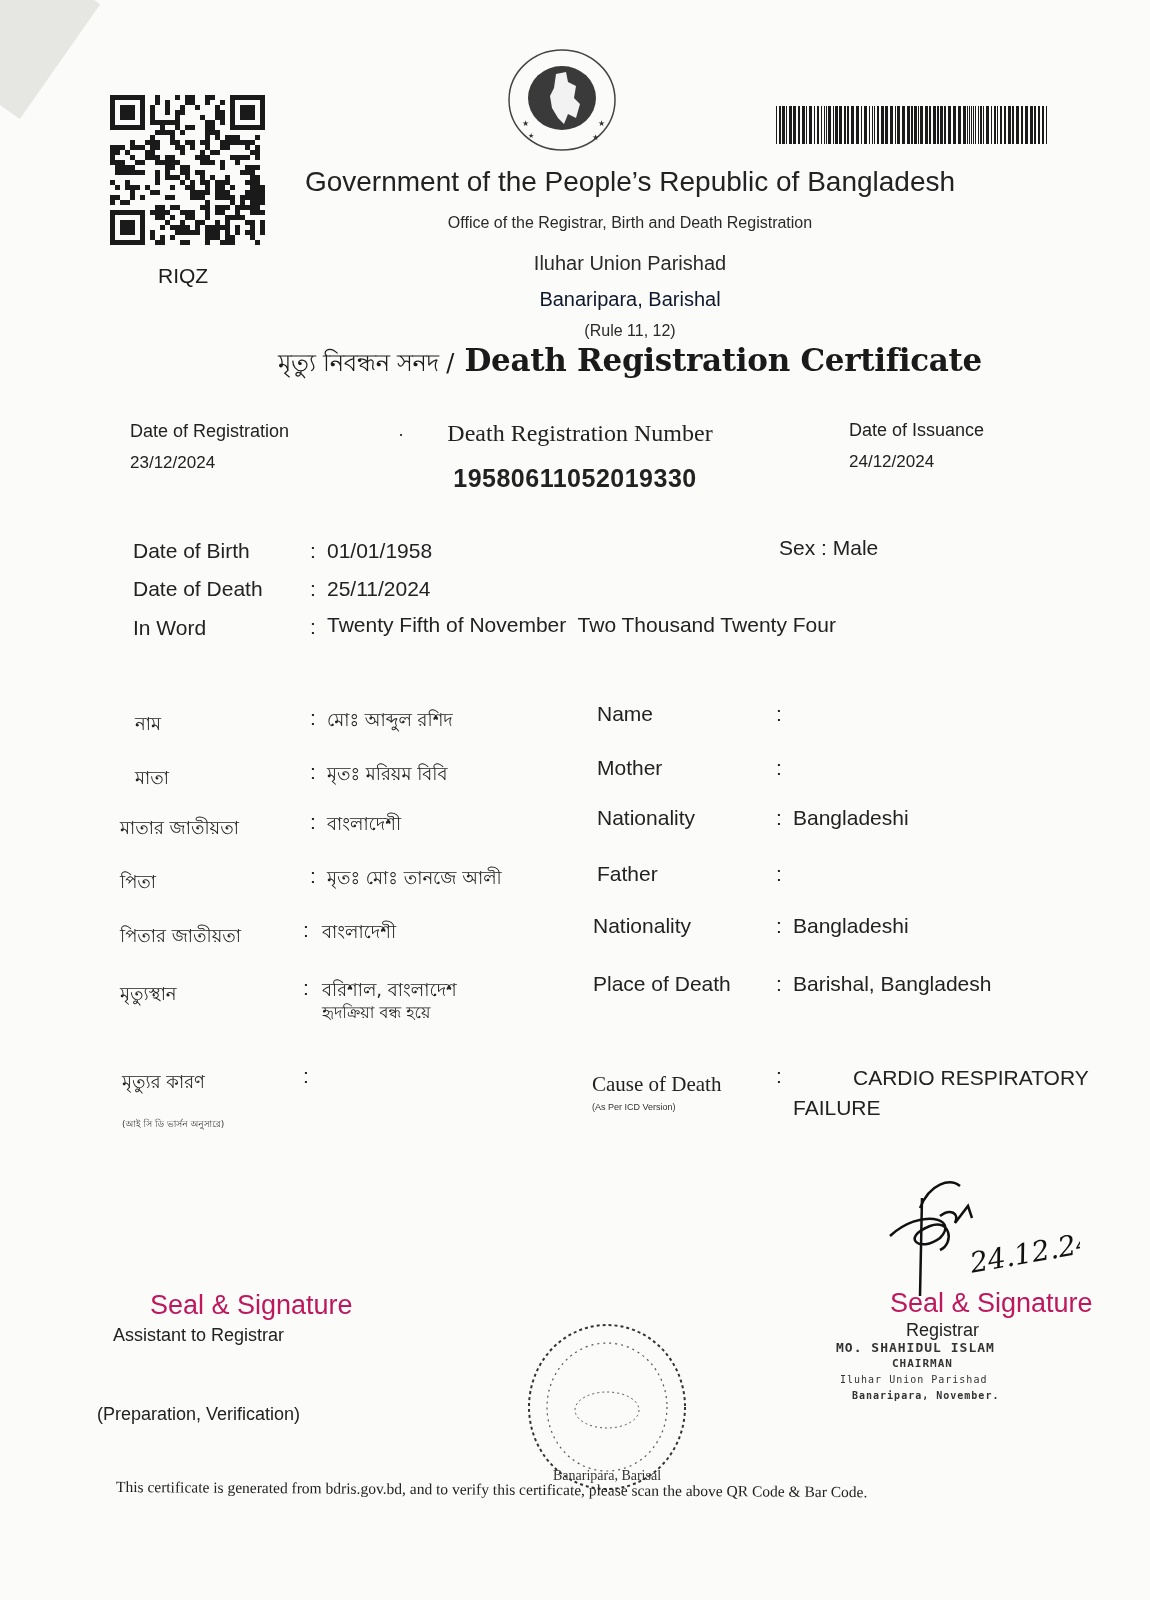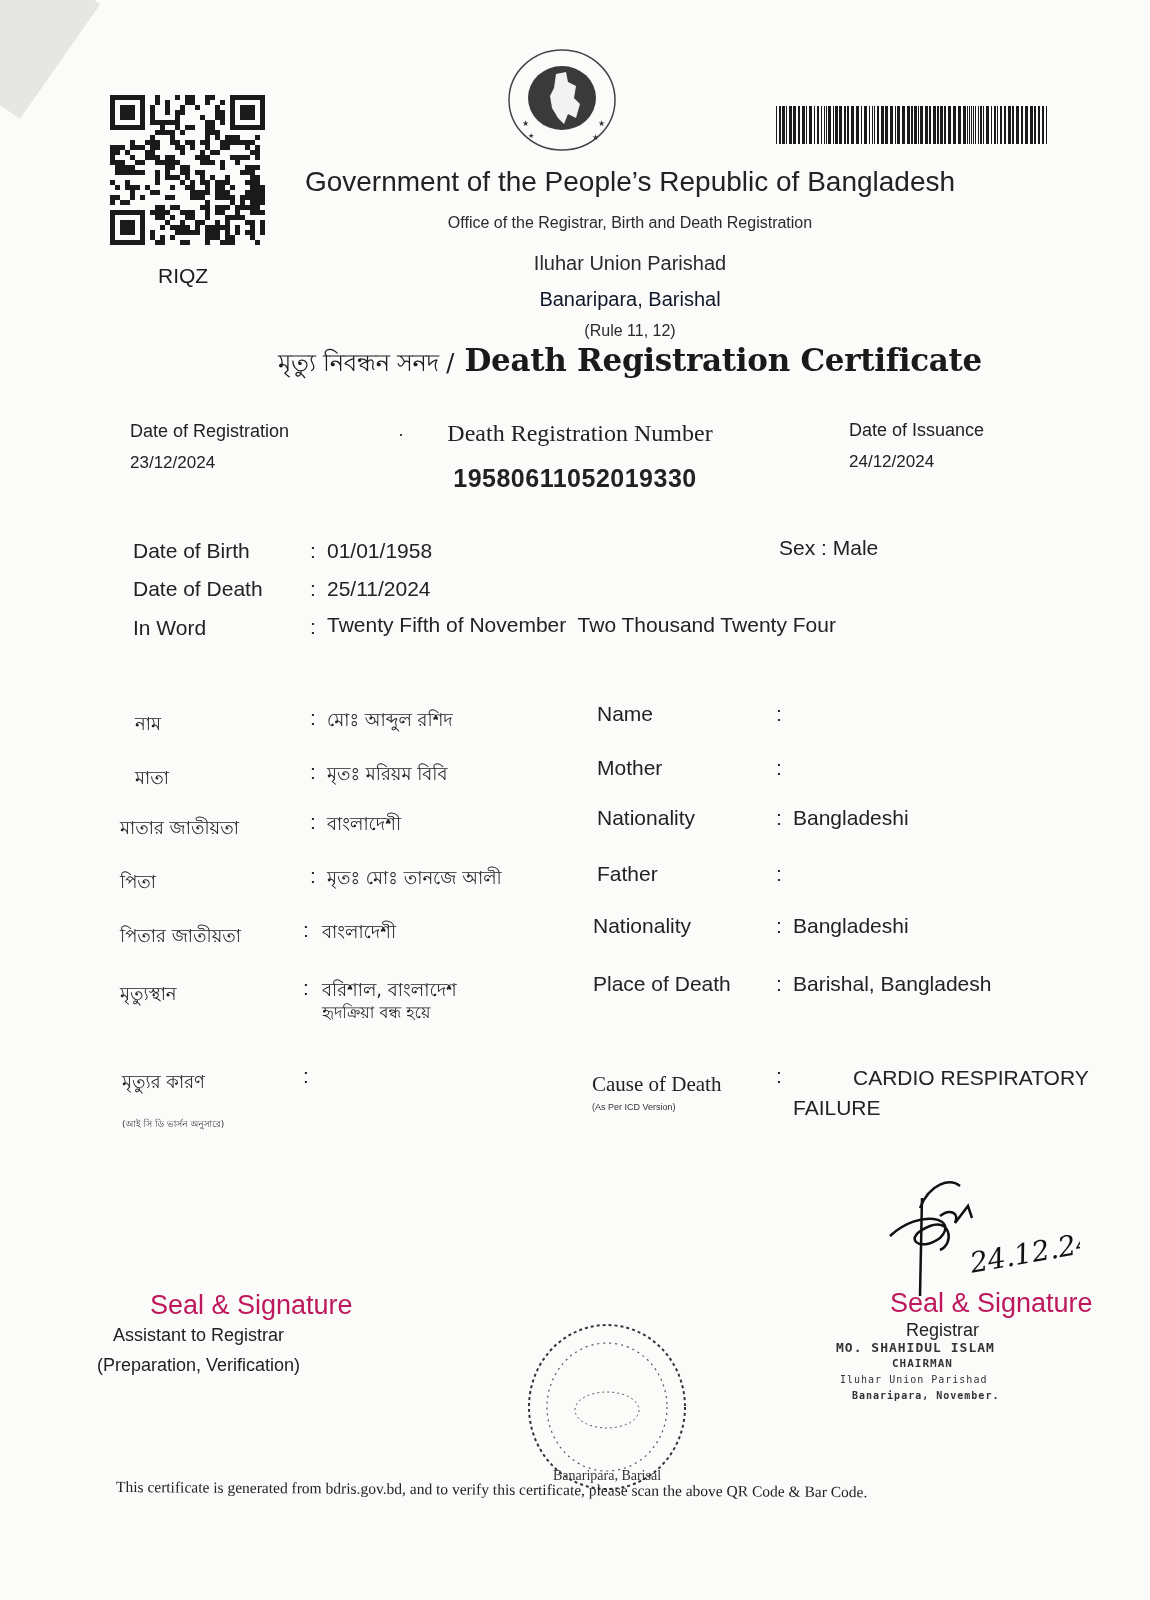--- a/index.html
+++ b/index.html
@@ -569,21 +569,21 @@
 <div class="abs bn-val" style="left:322px;top:1000px;font-size:16px;">হৃদক্রিয়া বন্ধ হয়ে</div>
 
 <div class="abs row-label" style="left:592px;top:1072px;font-family:'Liberation Serif',serif;">Cause of Death</div>
 <div class="abs tiny" style="left:592px;top:1102px;">(As Per ICD Version)</div>
 <div class="abs colon" style="left:776px;top:1064px;">:</div>
 <div class="abs row-val" style="left:832px;top:1066px;margin-left:21px;">CARDIO RESPIRATORY</div>
 <div class="abs row-val" style="left:793px;top:1096px;">FAILURE</div>
 
 <div class="abs sig-title" style="left:118px;top:1290px;">Seal &amp; Signature</div>
 <div class="abs sig-sub" style="left:113px;top:1325px;">Assistant to Registrar</div>
-<div class="abs sig-sub" style="left:97px;top:1355px;">(Preparation, Verification)</div>
+<div class="abs sig-sub" style="left:97px;top:1404px;">(Preparation, Verification)</div>
 
 <svg class="abs" style="left:524px;top:1322px;" width="166" height="170" viewBox="0 0 166 170">
   <ellipse cx="83" cy="85" rx="78" ry="82" fill="none" stroke="#333" stroke-width="2" stroke-dasharray="3 3"></ellipse>
   <ellipse cx="83" cy="85" rx="60" ry="64" fill="none" stroke="#555" stroke-width="1.2" stroke-dasharray="2 4"></ellipse>
   <ellipse cx="83" cy="88" rx="32" ry="18" fill="none" stroke="#555" stroke-width="1" stroke-dasharray="2 3"></ellipse>
   <text x="83" y="158" text-anchor="middle" font-size="14" fill="#333" font-family="Liberation Serif, serif">Banaripara, Barisal</text>
 </svg>
 
 <svg class="abs" style="left:880px;top:1178px;" width="200" height="120" viewBox="0 0 200 120">
   <path d="M40 30 C50 5, 70 0, 80 8" fill="none" stroke="#111" stroke-width="2.5"></path>

